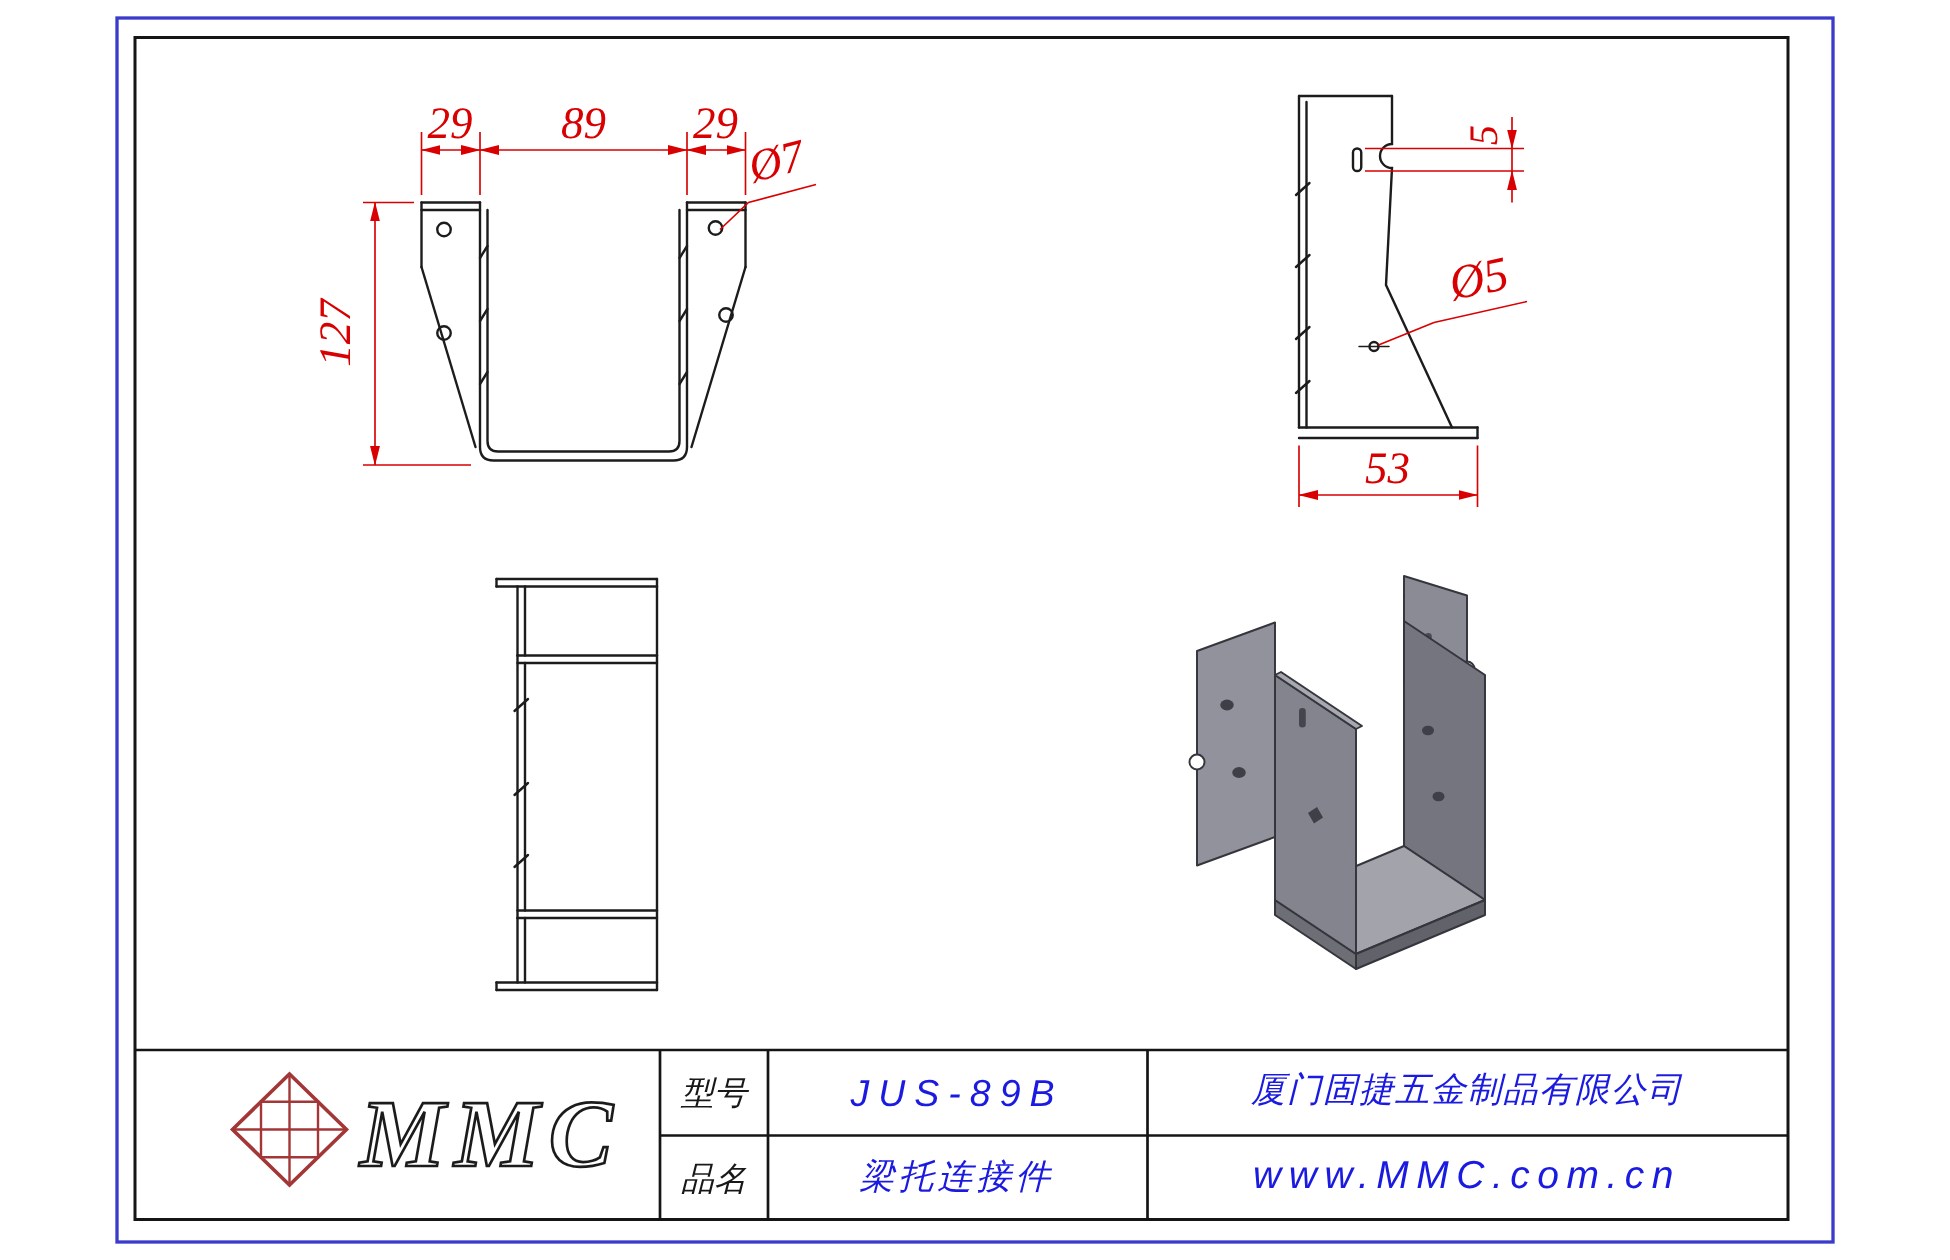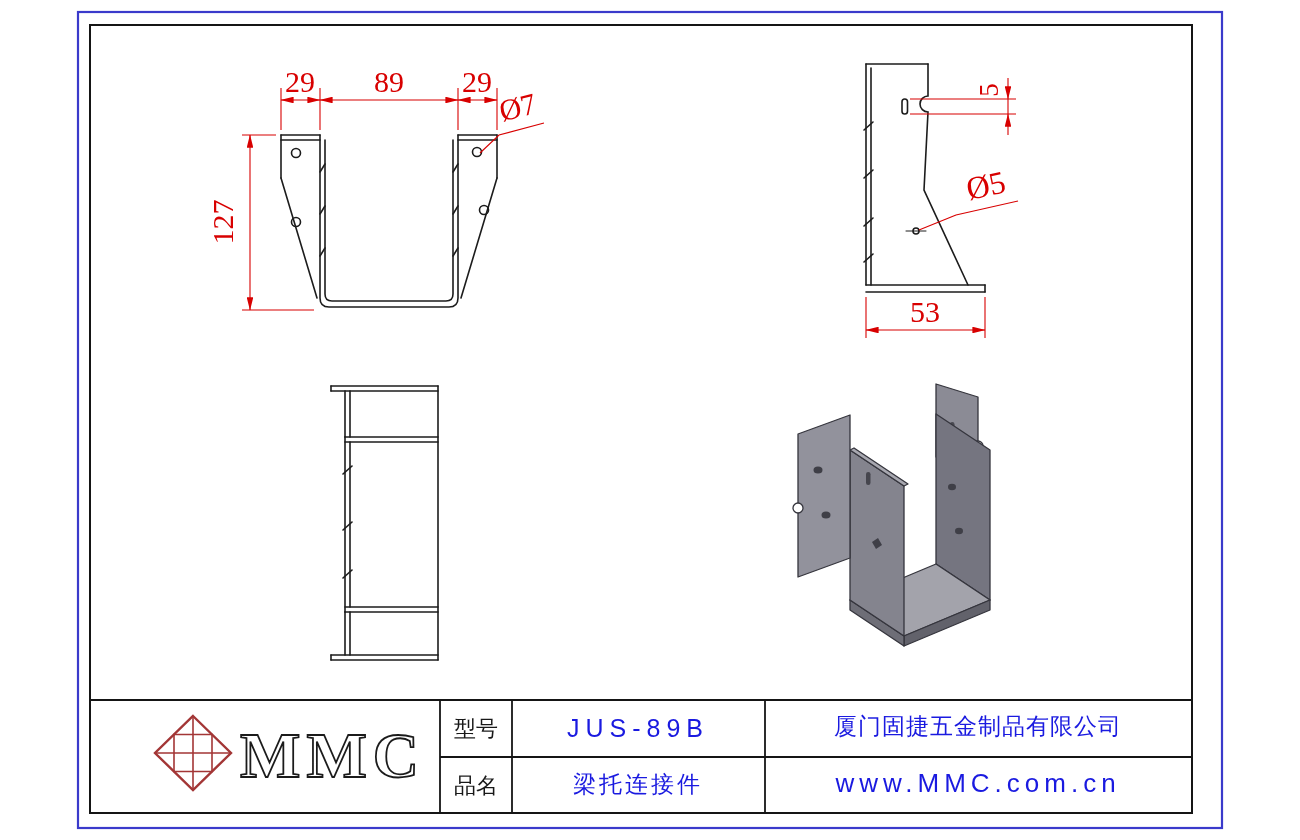--- a/index.html
+++ b/index.html
@@ -1,16 +1,16 @@
 <!DOCTYPE html>
 <html><head>
 <meta charset="utf-8">
 <style>
   html,body{margin:0;padding:0;background:#ffffff;}
-  .page{position:relative;width:1300px;height:840px;background:#ffffff;overflow:hidden;}
+  .page{position:relative;width:1300px;height:840px;background:#ffffff;overflow:hidden;font-style:italic;}
   svg{position:absolute;left:0;top:0;}
   .blk{stroke:#1c1c1c;stroke-width:1.6;fill:none;stroke-linecap:round;}
   .blk-thin{stroke:#1c1c1c;stroke-width:1;fill:none;}
   .red{stroke:#d80000;stroke-width:1.1;fill:none;}
   text.dim{font-family:"Liberation Serif",serif;fill:#d80000;font-size:30px;text-anchor:middle;}
   text.cjk{font-family:"Liberation Sans",sans-serif;}
   .frame-blue{stroke:#3a3acb;stroke-width:2.2;fill:none;}
   .frame-black{stroke:#151515;stroke-width:2;fill:none;}
   .tb-line{stroke:#151515;stroke-width:1.8;}
   .iso{stroke:#35353d;stroke-width:1.3;stroke-linejoin:round;}

